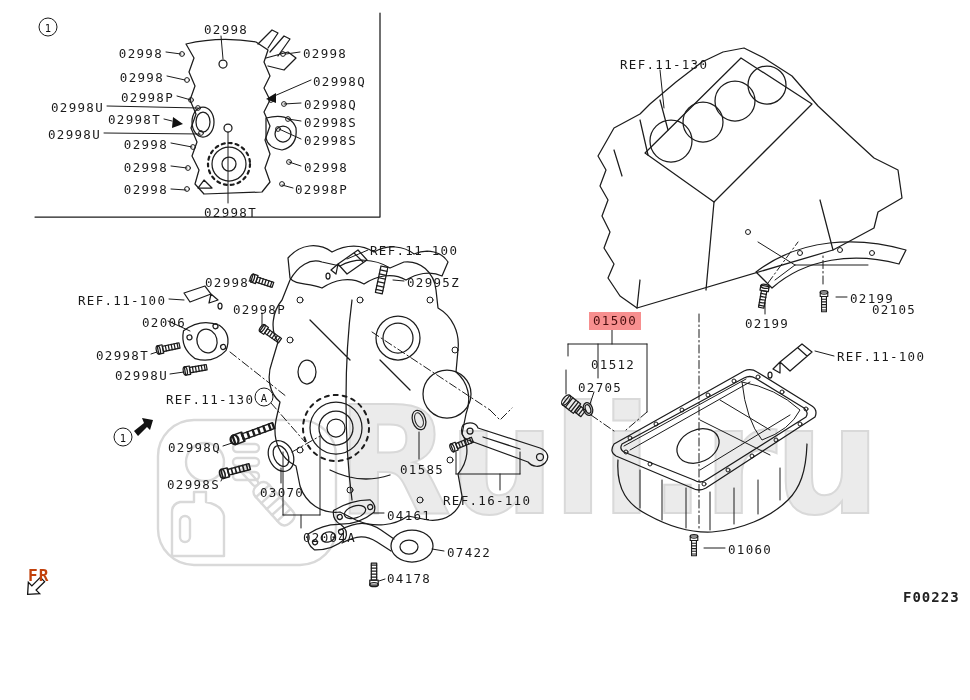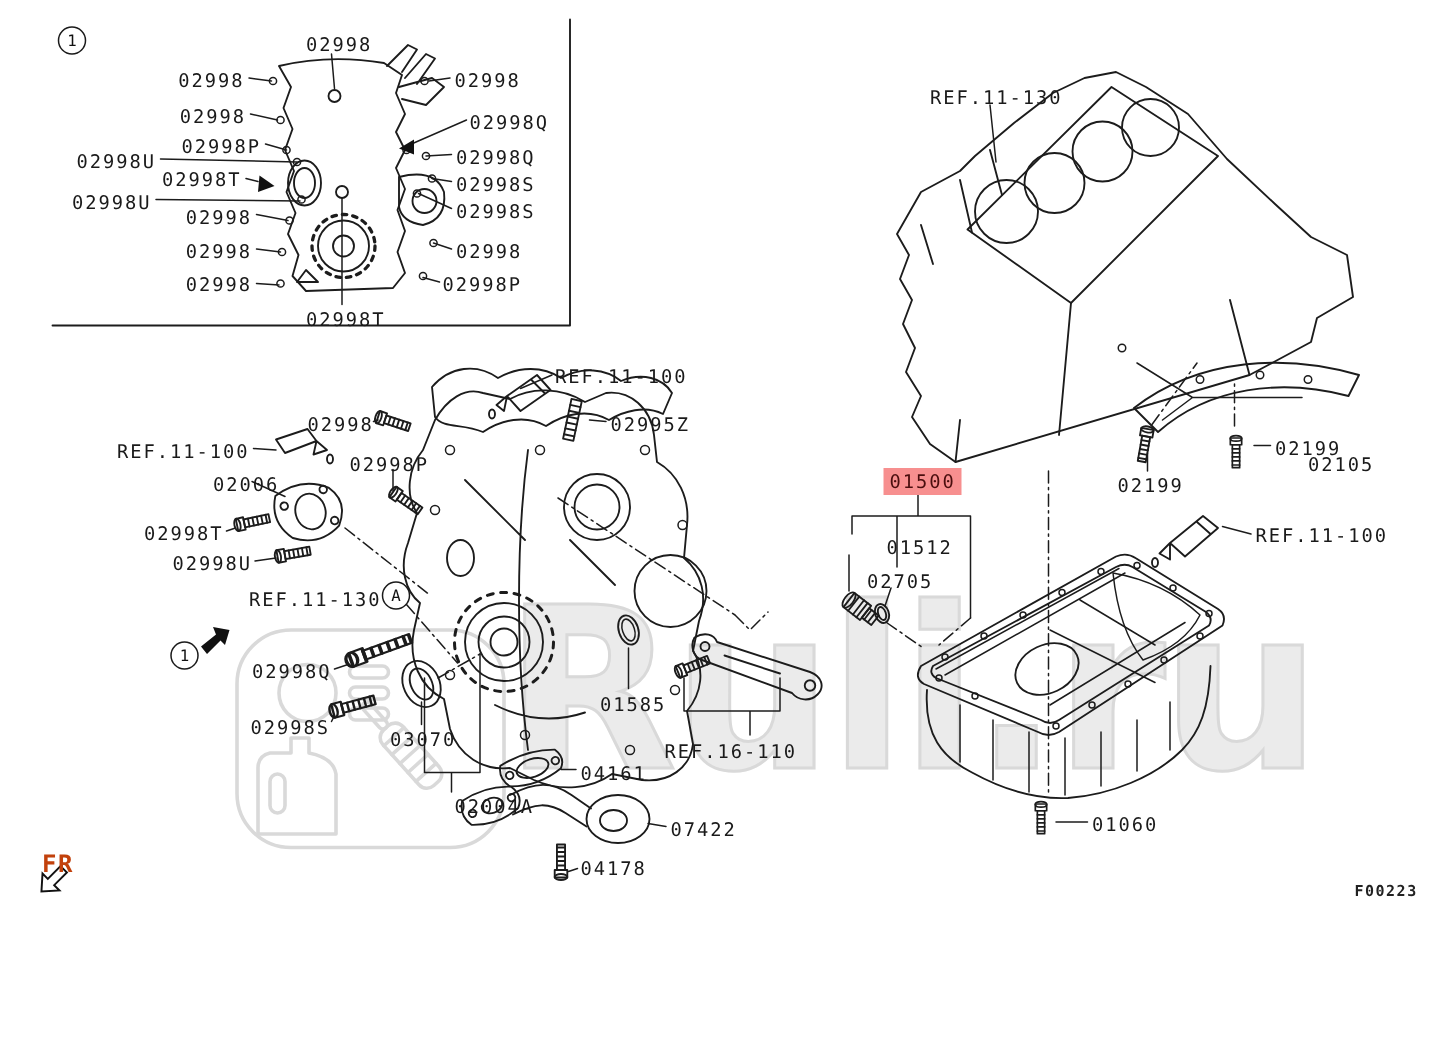--- a/index.html
+++ b/index.html
@@ -16,21 +16,21 @@
   .blk{fill:#111;stroke:none;}
   #labels{position:absolute;left:0;top:0;width:970px;height:603px;z-index:3;}
   .lbl{position:absolute;font-size:12.5px;letter-spacing:1.3px;color:#1a1a1a;white-space:nowrap;}
   .lbl.r{transform:translateX(-100%);}
   .lbl.hl{background:#f78f8f;color:#4a0e0e;padding:1px 4px 2px 4px;}
   .marker{position:absolute;width:17px;height:17px;border:1.3px solid #1a1a1a;border-radius:50%;
          background:#fff;font-size:10.5px;display:flex;align-items:center;justify-content:center;
          transform:translate(-50%,-50%);color:#111;z-index:3;}
   .fr-label{position:absolute;left:28px;top:566px;font-size:16px;font-weight:bold;
          letter-spacing:1px;color:#c2410c;z-index:3;}
-  .fig-code{position:absolute;left:903px;top:589px;font-size:10px;font-weight:bold;
+  .fig-code{position:absolute;left:903px;top:589px;font-size:14px;font-weight:bold;
          letter-spacing:1px;color:#222;z-index:3;}
   .banner{position:absolute;left:0;top:603px;width:970px;height:97px;background:#6c6c6c;
          display:flex;align-items:center;justify-content:center;gap:50px;z-index:4;}
   .banner span{color:#fdfdfd;font-family:"Liberation Sans",sans-serif;font-size:46px;
          letter-spacing:0;transform:scaleX(0.88);white-space:nowrap;}
 </style>
 </head>
 <body>
 
 <div class="stage">

